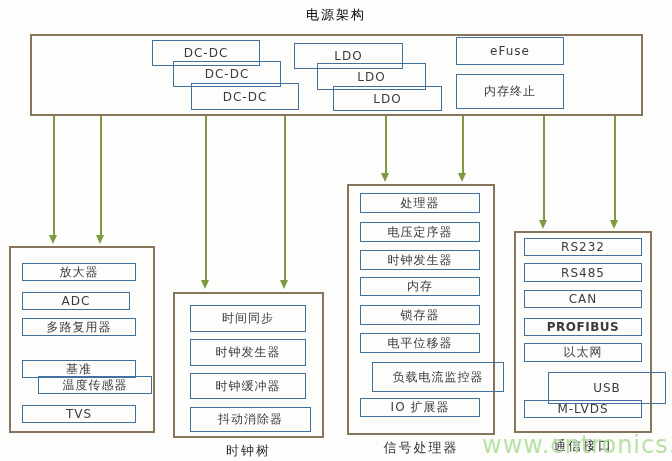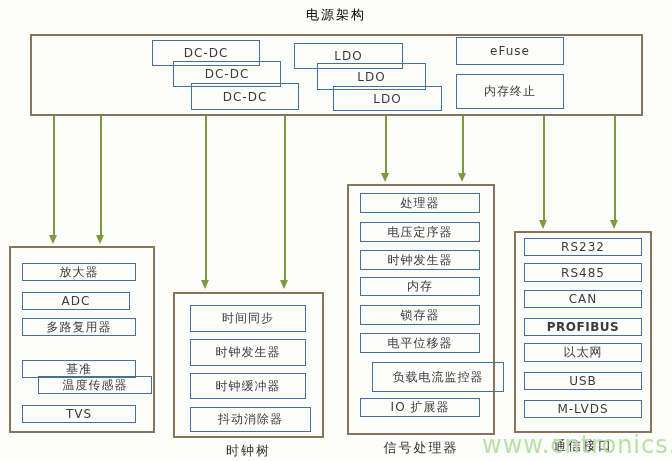--- a/index.html
+++ b/index.html
@@ -108,19 +108,19 @@
   <div class="abs blk" style="left:372px;top:362px;width:132px;height:30px;">负载电流监控器</div>
   <div class="abs blk" style="left:360px;top:398px;width:120px;height:19px;">IO 扩展器</div>
   <div class="abs group-label" style="left:347px;top:439px;width:148px;">信号处理器</div>
 
   <div class="abs frame" style="left:514px;top:231px;width:138px;height:202px;"></div>
   <div class="abs blk" style="left:524px;top:238px;width:118px;height:18px;">RS232</div>
   <div class="abs blk" style="left:524px;top:263px;width:118px;height:19px;">RS485</div>
   <div class="abs blk" style="left:524px;top:290px;width:118px;height:18px;">CAN</div>
   <div class="abs blk bold" style="left:524px;top:318px;width:118px;height:18px;">PROFIBUS</div>
   <div class="abs blk" style="left:524px;top:343px;width:118px;height:19px;">以太网</div>
-  <div class="abs blk" style="left:524px;top:372px;width:118px;height:18px;">USB</div>
+  <div class="abs blk" style="left:548px;top:372px;width:118px;height:32px;">USB</div>
   <div class="abs blk" style="left:524px;top:400px;width:118px;height:18px;">M-LVDS</div>
   <div class="abs group-label" style="left:514px;top:437px;width:138px;">通信接口</div>
 
   <div class="abs watermark">www.cntronics.com</div>
 
 </div>
 
 </body></html>

